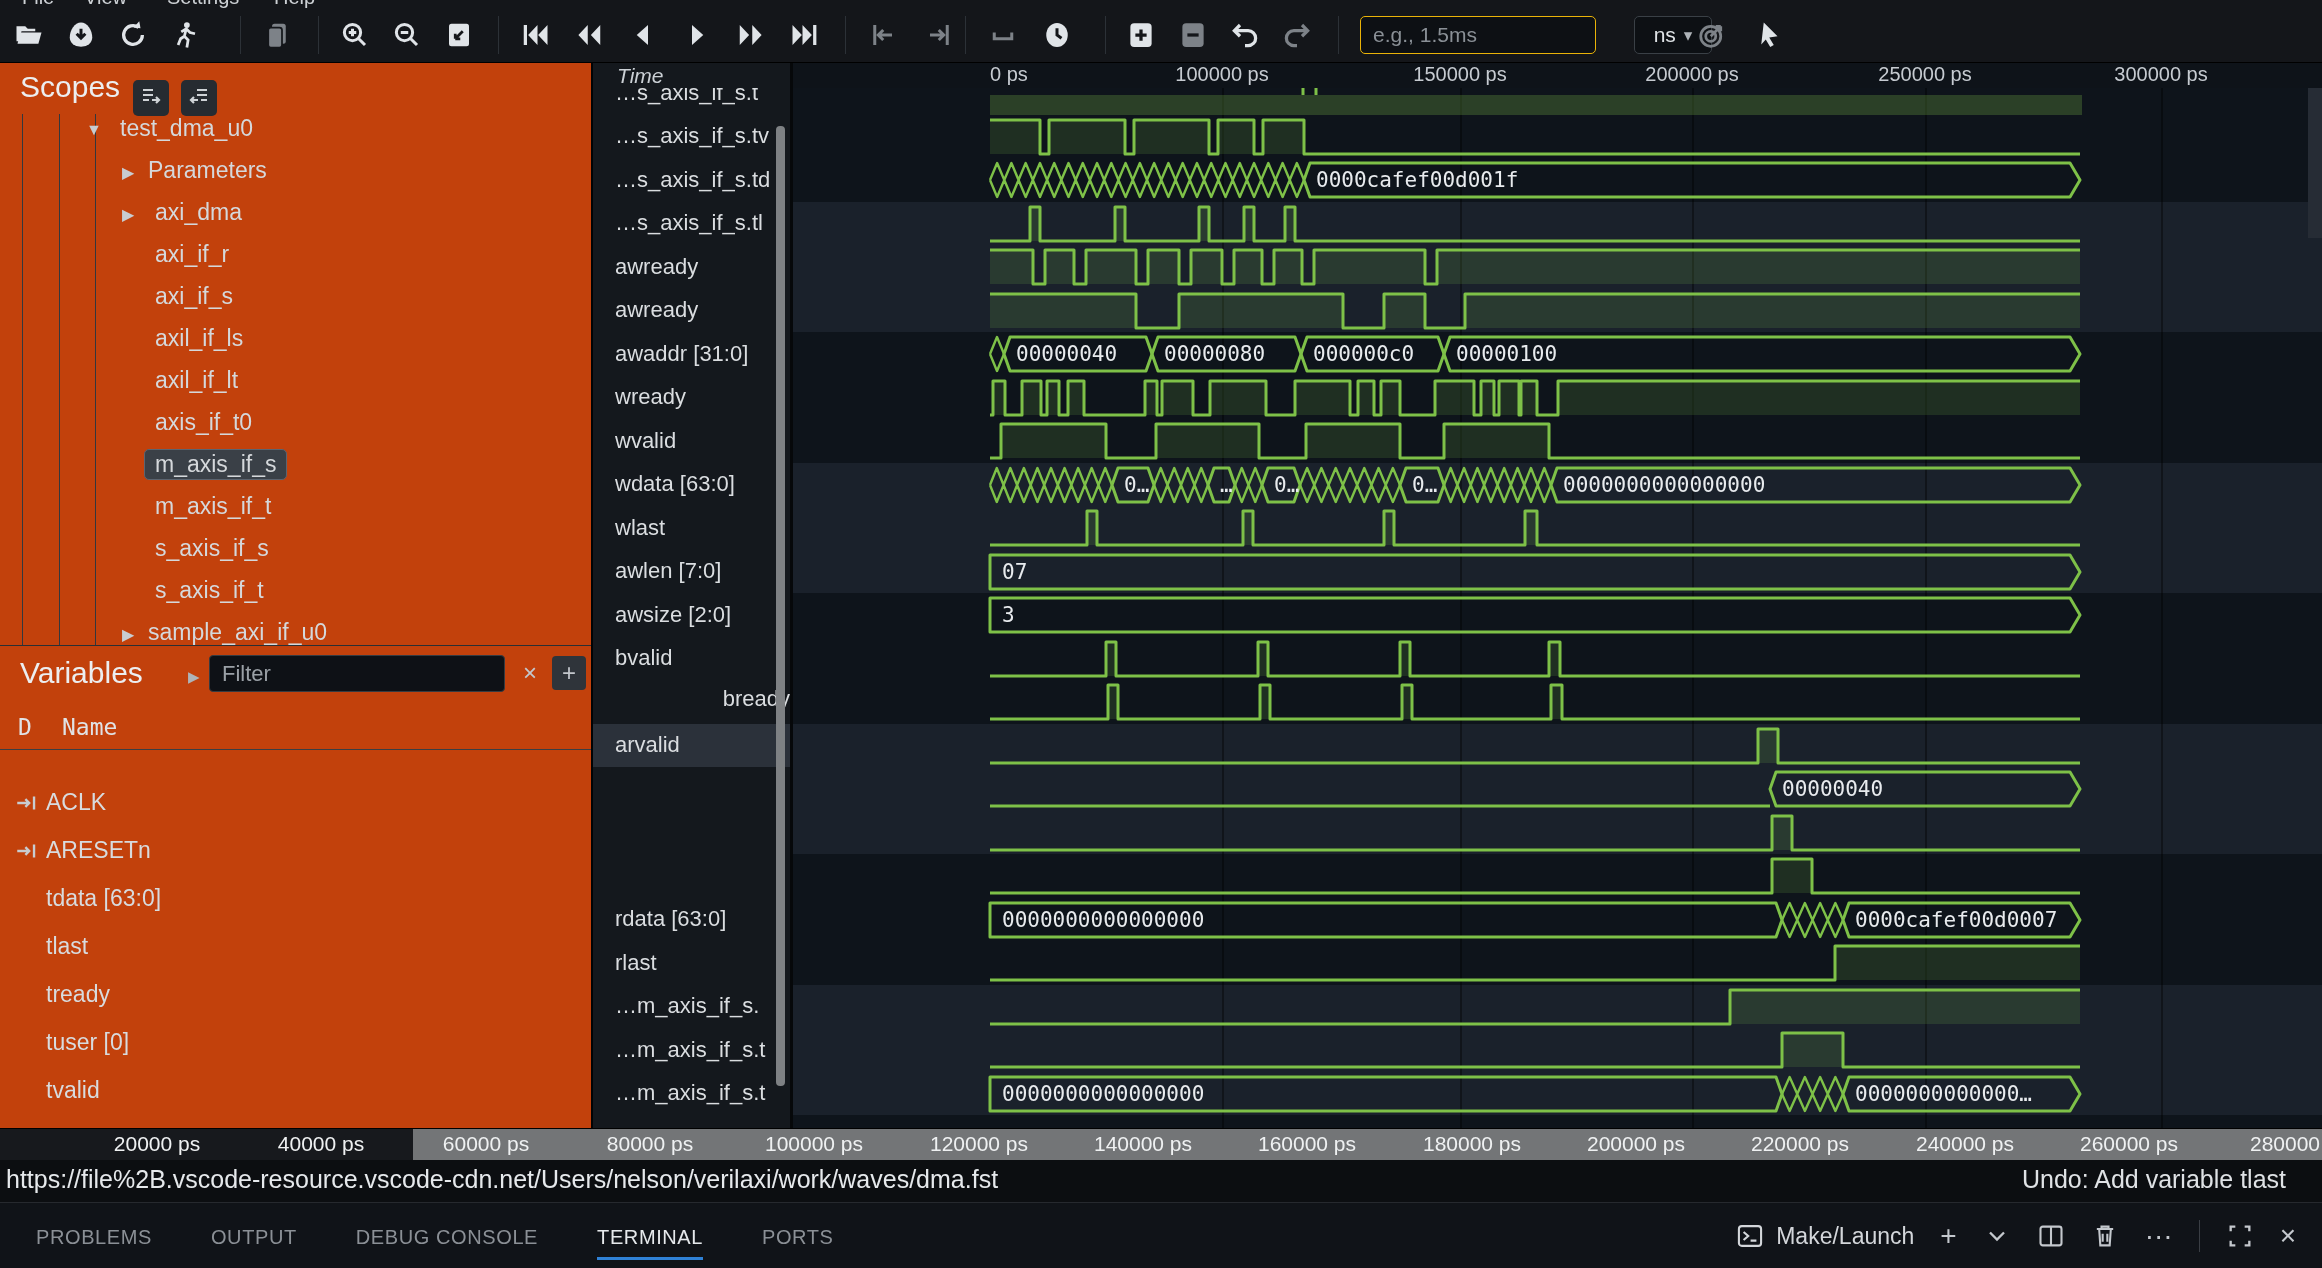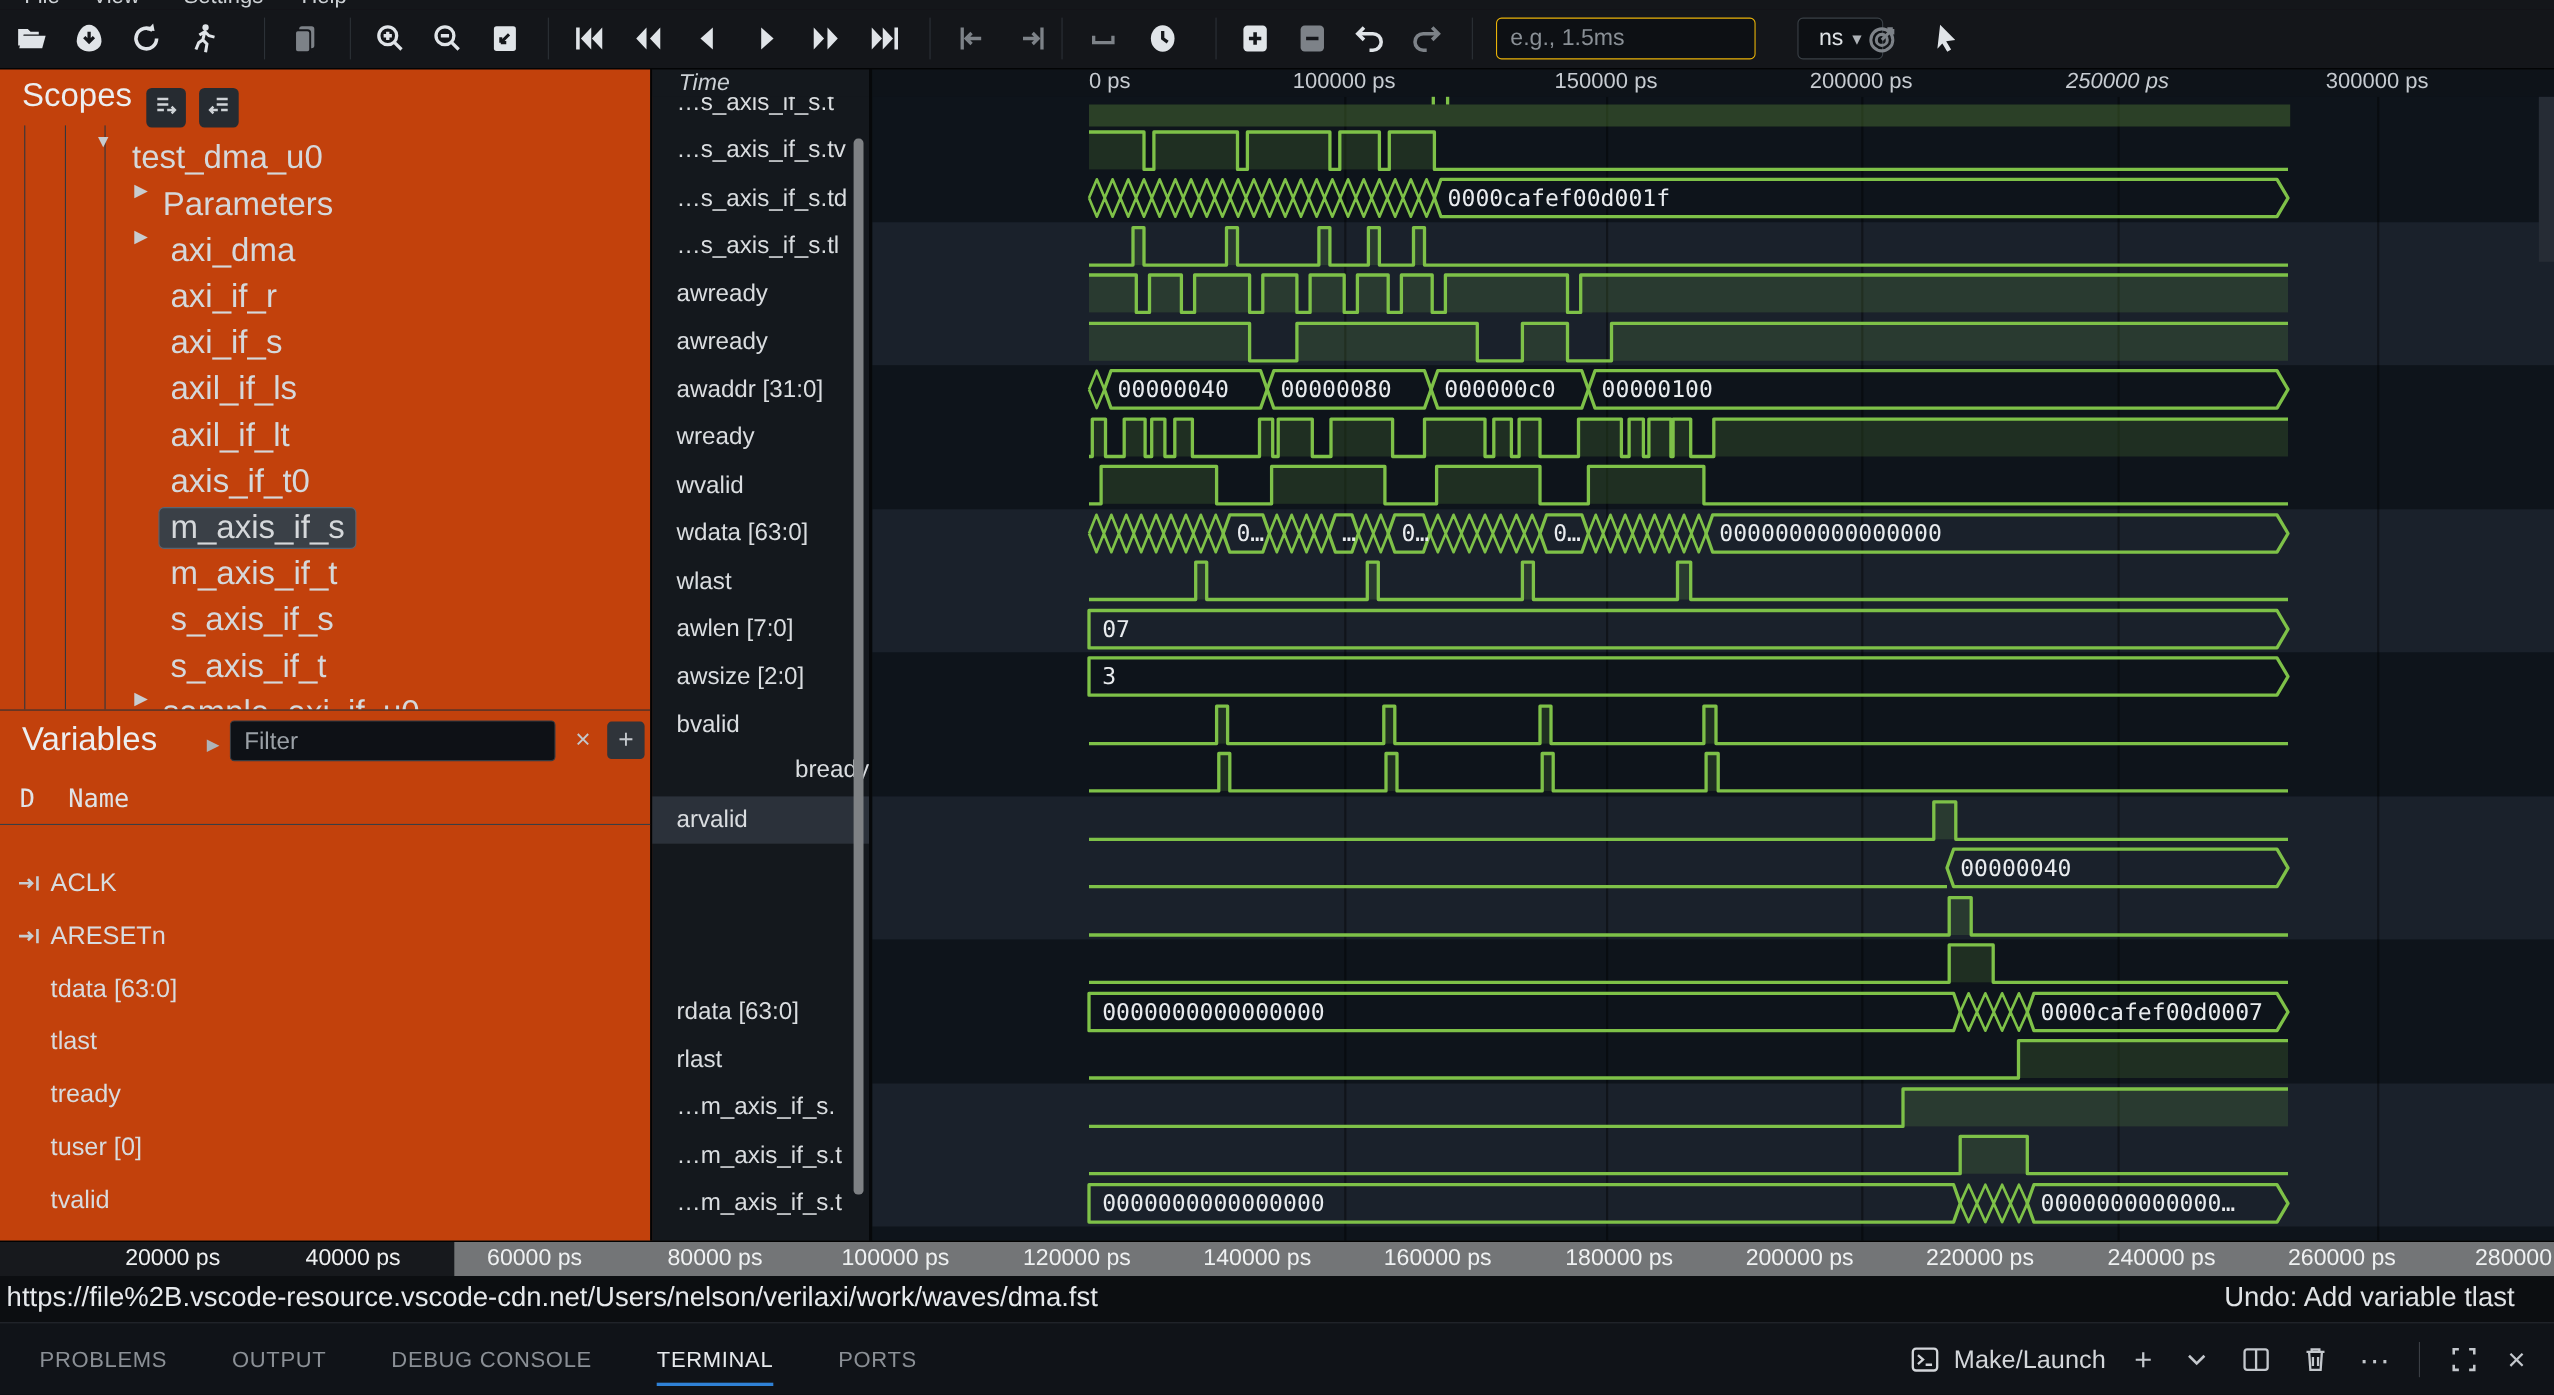--- a/index.html
+++ b/index.html
@@ -21,21 +21,21 @@
   .sidebar{position:absolute;left:0;top:62px;width:591px;height:1066px;background:#c2410c;border-right:2px solid #020304;}
   .scopes{position:absolute;left:0;top:0;width:100%;height:583px;overflow:hidden;}
   .panel-title{position:absolute;left:20px;top:8px;font-size:30px;color:#eceef0;}
   .scope-btn{position:absolute;top:18px;width:36px;height:36px;background:#262b31;border-radius:5px;color:#cfd3d7;display:flex;align-items:center;justify-content:center;}
   .scope-btn svg{width:24px;height:24px;}
   .guide{position:absolute;top:52px;bottom:0;width:1px;background:#33373d;}
   .tree-row{position:absolute;left:0;width:100%;height:42px;}
   .tree-arrow{position:absolute;top:12px;font-size:16px;color:#c8ccd0;}
   .arr-down::before{content:"▼";}
   .arr-right::before{content:"▶";}
-  .tree-label{position:absolute;top:18px;font-size:30px;color:#d5d8db;white-space:nowrap;}
+  .tree-label{position:absolute;top:6px;font-size:23px;color:#d5d8db;white-space:nowrap;}
   .tree-label.selected{background:#3a4047;border:1px solid #5b6470;border-radius:5px;padding:1px 10px;margin-left:-11px;margin-top:-2px;}
   .vars{position:absolute;left:0;top:583px;width:100%;height:483px;border-top:1px solid #2b2f34;}
   .vars-collapse{position:absolute;left:188px;top:22px;font-size:15px;color:#aeb3b8;}
   .filter-input{position:absolute;left:209px;top:9px;width:270px;height:35px;background:#0e1116;border:1px solid #363b41;border-radius:4px;color:#dfe3e6;font-size:22px;padding:0 12px;font-family:"Liberation Sans",sans-serif;}
   .filter-input::placeholder{color:#9aa0a6;}
   .icon-btn{position:absolute;top:10px;width:34px;height:34px;display:flex;align-items:center;justify-content:center;font-size:24px;color:#c3c7cc;border-radius:4px;}
   .icon-btn.boxed{background:#2f343a;}
   .vars-colhead{position:absolute;top:68px;left:0;width:100%;font-family:"DejaVu Sans Mono",monospace;font-size:23px;color:#e0e3e6;}
   .vars-colhead .d{position:absolute;left:18px;}
   .vars-colhead .n{position:absolute;left:62px;}
@@ -694,21 +694,21 @@
             <path class="sig-line" d="M853,22L859,5H1080L1090,22L1080,39H859L853,22Z"></path>
             <text class="sig-text" x="865" y="29">0000000000000…</text>
           </svg>
         </div>
       </div>
     <div class="wave-ruler">
         <span class="ruler-label" style="left: 197px;">0 ps</span>
         <span class="ruler-label center" style="left: 429px;">100000 ps</span>
         <span class="ruler-label center" style="left: 667px;">150000 ps</span>
         <span class="ruler-label center" style="left: 899px;">200000 ps</span>
-        <span class="ruler-label center" style="left: 1132px; font-style: italic;">250000 ps</span>
+        <span class="ruler-label center" style="left: 1132px;">250000 ps</span>
         <span class="ruler-label center" style="left: 1368px;">300000 ps</span>
       </div>
     <div class="wave-scroll"></div>
   </div>
 
 
   <div class="overview">
     <div class="ov-thumb" style="left: 413px; width: 1909px;"></div>
     <div>
         <span class="ov-label" style="left: 157px;">20000 ps</span>

